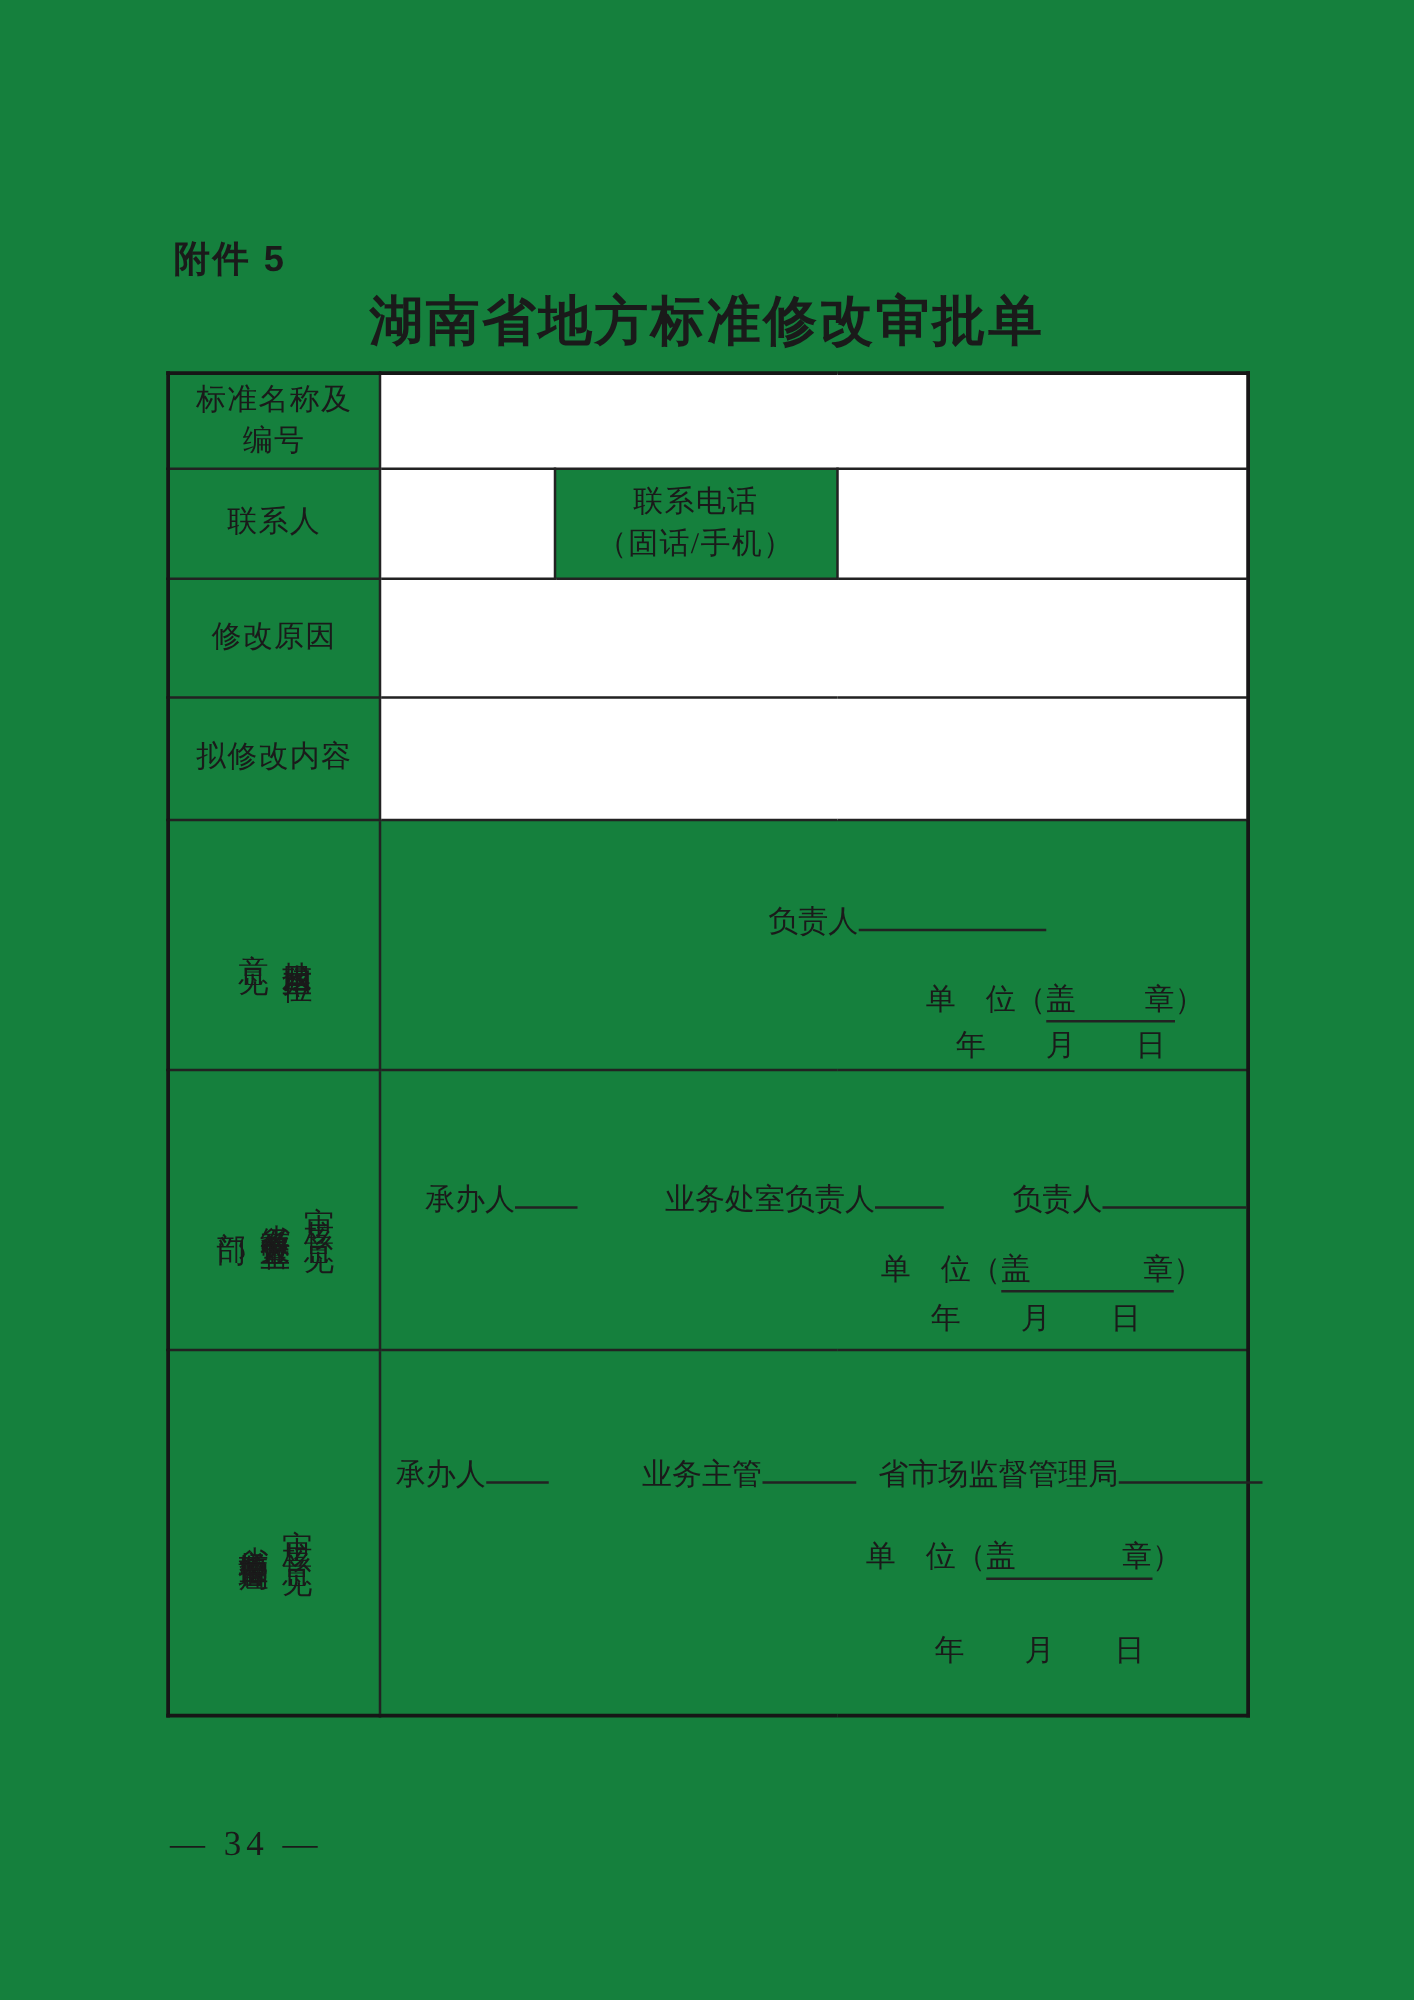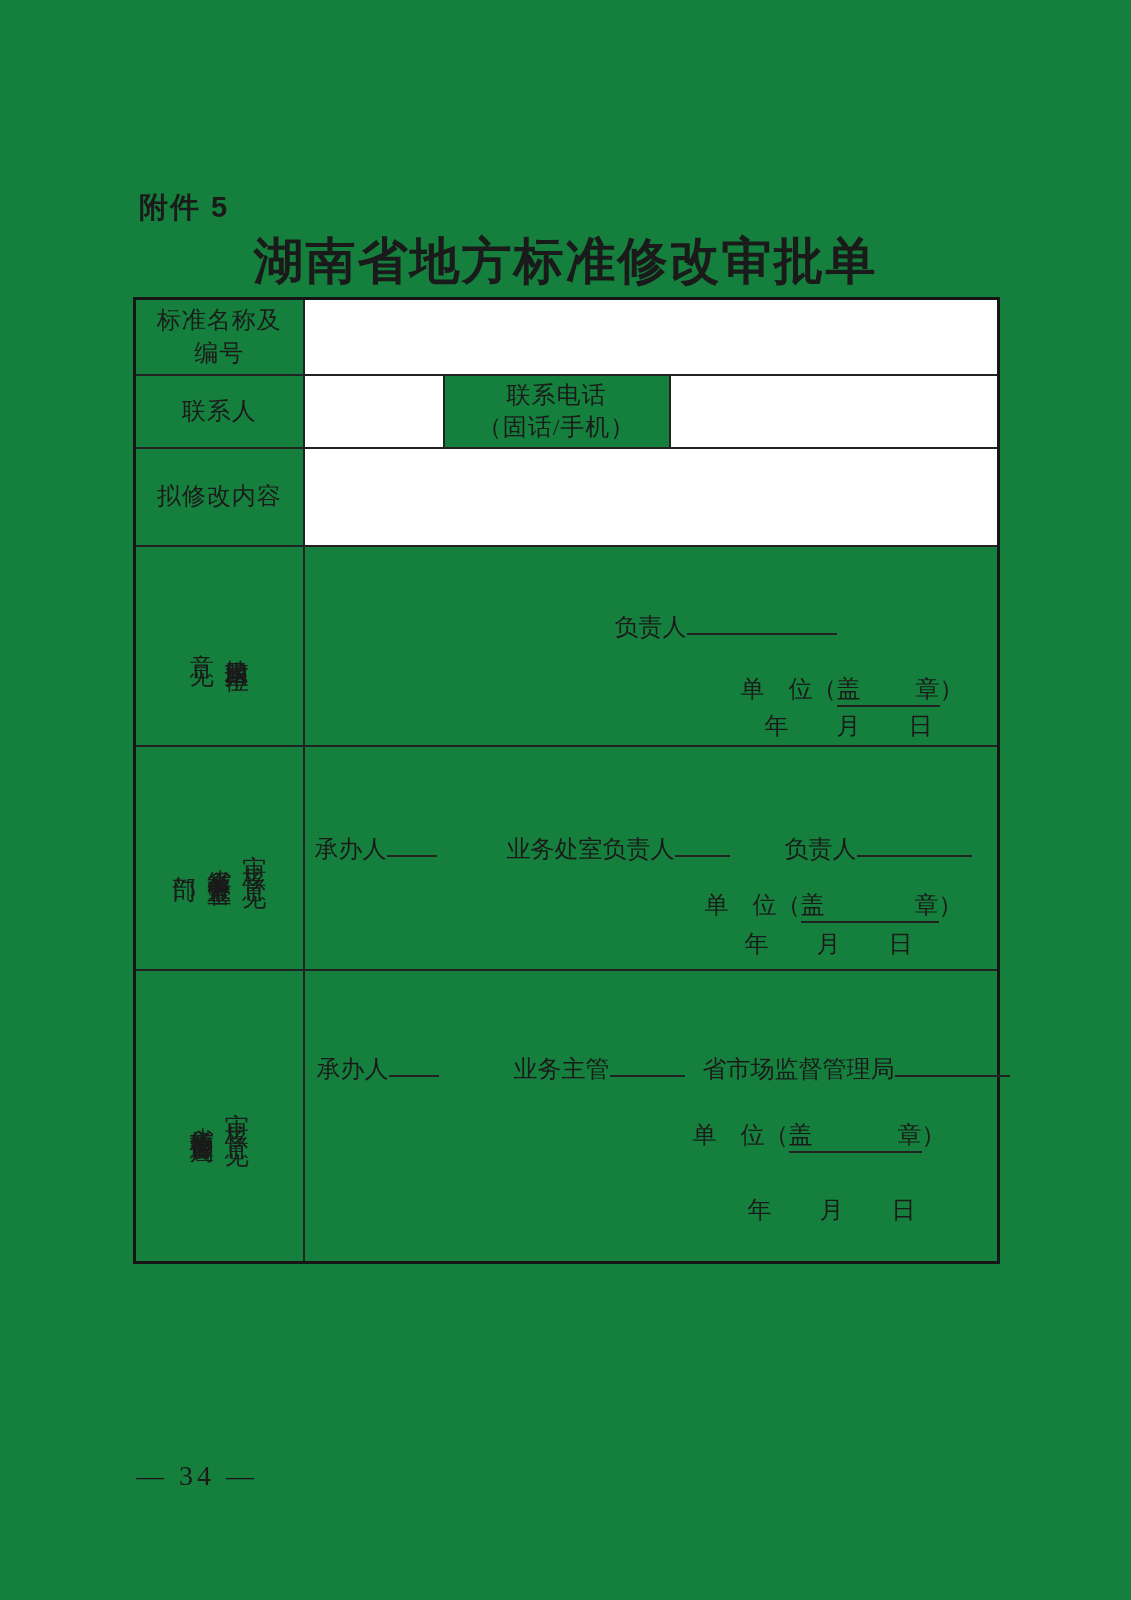--- a/index.html
+++ b/index.html
@@ -13,37 +13,37 @@
   }
   .attachment{
     position:absolute;left:139px;top:188px;
     font-size:29px;font-weight:600;
     font-family:"Liberation Sans", sans-serif;
     letter-spacing:2px;
   }
   .doc-title{
     position:absolute;left:0;top:228px;width:1131px;
     text-align:center;
-    font-size:50px;font-weight:700;letter-spacing:2px;
+    font-size:43px;font-weight:700;letter-spacing:2px;
   }
   table.form{
     position:absolute;left:133px;top:297px;
     width:864px;
     border-collapse:collapse;
     table-layout:fixed;
     border:3px solid #161616;
   }
   table.form td{
     border:2px solid #222222;
     padding:0;
     vertical-align:middle;
     font-size:24px;
   }
   col.c1{width:169px;} col.c2{width:140px;} col.c3{width:226px;} col.c4{width:329px;}
-  tr.r1{height:76px;} tr.r2{height:73px;font-family:Liberation Serif, serif;} tr.r3{height:79px;}
+  tr.r1{height:76px;} tr.r2{height:88px;font-family:Liberation Serif, serif;} tr.r3{height:79px;}
   tr.r4{height:95px;} tr.r5{height:98px;}
   tr.r6{height:200px;} tr.r7{height:224px;} tr.r8{height:293px;}
   .label-h{text-align:center;letter-spacing:1px;line-height:1.35;}
   .value-cell{background:#ffffff;}
   
   .ordinal{text-align:center;line-height:1.4;}
   .blank{
     display:inline-block;
     border-bottom:2px solid #222222;
     height:1em;
@@ -71,21 +71,21 @@
   }
   .vh196{height:196px;} .vh220{height:220px;} .vh289{height:289px;}
   .vcol{margin:0 3px;}
   .vcol.sp{letter-spacing:0.45em;}
   
   .sec-body{display:block;line-height:30px;}
   .sig-row{white-space:nowrap;}
   .s6-l1{margin:62px 0 0 310px;}
   .s6-l2{margin:32px 0 0 436px;}
   .s6-l3{margin:4px 0 0 460px;}
-  .s7-l1{margin:84px 0 0 10px;}
+  .s7-l1{margin:84px 0 0 10px;text-align:right;}
   .s7-l2{margin:26px 0 0 400px;}
   .s7-l3{margin:6px 0 0 440px;}
   .s8-l1{margin:80px 0 0 12px;}
   .s8-l2{margin:36px 0 0 388px;}
   .s8-l3{margin:42px 0 0 443px;}
   .g70{margin-left:70px;} .g55{margin-left:55px;} .g75{margin-left:75px;} .g18{margin-left:18px;}
   .seal{
     display:inline-block;
     border-bottom:2px solid #222222;
     padding-bottom:1px;
@@ -126,20 +126,24 @@
       <td class="label-h">联系人</td>
       <td class="value-cell"></td>
       <td class="label-h">
         <span>联系电话</span><br>
         <span>（固话/手机）</span>
       </td>
       <td class="value-cell"></td>
     </tr>
 
 
+    <tr class="r4">
+      <td class="label-h">修改原因</td>
+      <td colspan="3" class="value-cell"></td>
+    </tr>
 
     <tr class="r5">
       <td class="label-h">拟修改内容</td>
       <td colspan="3" class="value-cell"></td>
     </tr>
 
     <tr class="r6">
       <td class="vcell">
         <div class="vwrap vh196">
           <div class="vcol">技术归口单位</div>

